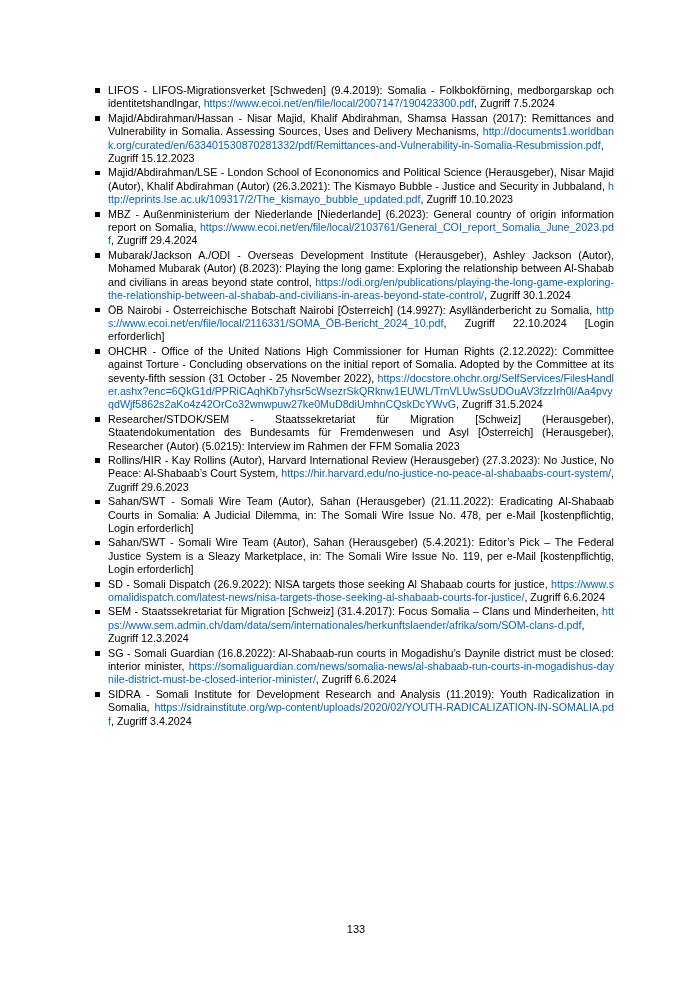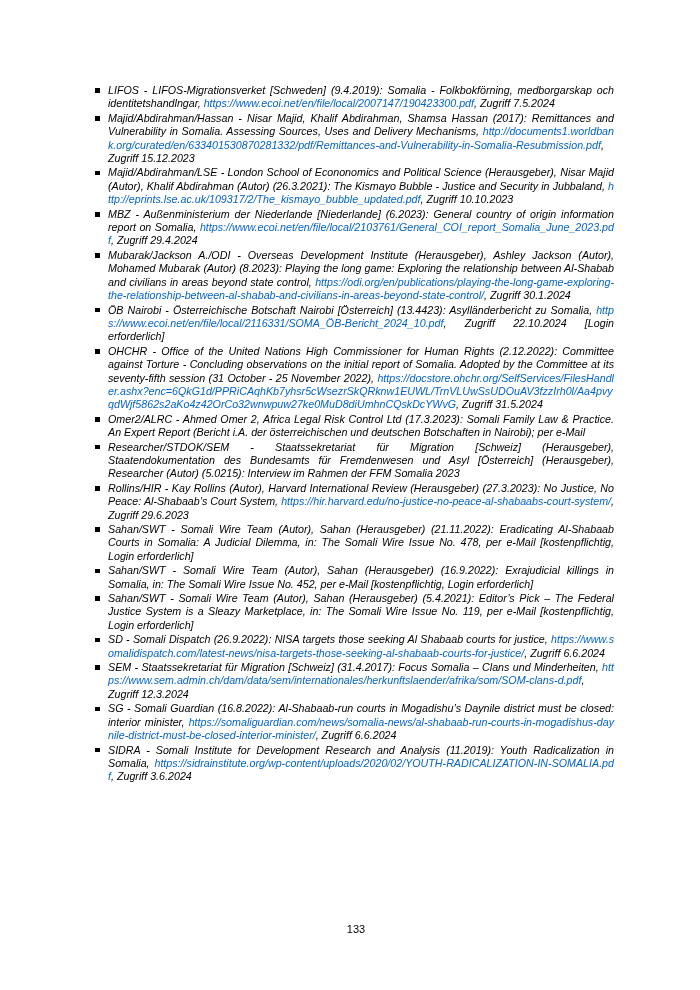--- a/index.html
+++ b/index.html
@@ -17,21 +17,20 @@
     background: #ffffff;
   }
   .content {
     position: absolute;
     left: 95px;
     top: 84px;
     width: 519px;
   }
   .ref-list {
     list-style: none;
-    font-style: italic;
   }
   .ref-item {
     position: relative;
     padding-left: 13px;
     text-align: justify;
     font-size: 10.7px;
     line-height: 13.4px;
     margin-bottom: 1px;
   }
   .bullet {
@@ -63,28 +62,26 @@
 <body>
 
 <div class="page">
   <div class="content">
     <ul class="ref-list">
         <li class="ref-item"><span class="bullet"></span><span class="ref-text">LIFOS - LIFOS-Migrationsverket [Schweden] (9.4.2019): Somalia - Folkbokförning, medborgarskap och identitetshandlngar, </span><a class="ref-link">https://www.ecoi.net/en/file/local/2007147/190423300.pdf</a><span class="ref-text">, Zugriff 7.5.2024</span></li>
         <li class="ref-item"><span class="bullet"></span><span class="ref-text">Majid/Abdirahman/Hassan - Nisar Majid, Khalif Abdirahman, Shamsa Hassan (2017): Remittances and Vulnerability in Somalia. Assessing Sources, Uses and Delivery Mechanisms, </span><a class="ref-link">http://documents1.worldbank.org/curated/en/633401530870281332/pdf/Remittances-and-Vulnerability-in-Somalia-Resubmission.pdf</a><span class="ref-text">, Zugriff 15.12.2023</span></li>
         <li class="ref-item"><span class="bullet"></span><span class="ref-text">Majid/Abdirahman/LSE - London School of Econonomics and Political Science (Herausgeber), Nisar Majid (Autor), Khalif Abdirahman (Autor) (26.3.2021): The Kismayo Bubble - Justice and Security in Jubbaland, </span><a class="ref-link">http://eprints.lse.ac.uk/109317/2/The_kismayo_bubble_updated.pdf</a><span class="ref-text">, Zugriff 10.10.2023</span></li>
         <li class="ref-item"><span class="bullet"></span><span class="ref-text">MBZ - Außenministerium der Niederlande [Niederlande] (6.2023): General country of origin information report on Somalia, </span><a class="ref-link">https://www.ecoi.net/en/file/local/2103761/General_COI_report_Somalia_June_2023.pdf</a><span class="ref-text">, Zugriff 29.4.2024</span></li>
         <li class="ref-item"><span class="bullet"></span><span class="ref-text">Mubarak/Jackson A./ODI - Overseas Development Institute (Herausgeber), Ashley Jackson (Autor), Mohamed Mubarak (Autor) (8.2023): Playing the long game: Exploring the relationship between Al-Shabab and civilians in areas beyond state control, </span><a class="ref-link">https://odi.org/en/publications/playing-the-long-game-exploring-the-relationship-between-al-shabab-and-civilians-in-areas-beyond-state-control/</a><span class="ref-text">, Zugriff 30.1.2024</span></li>
-        <li class="ref-item"><span class="bullet"></span><span class="ref-text">ÖB Nairobi - Österreichische Botschaft Nairobi [Österreich] (13.4423): Asylländerbericht zu Somalia, </span><a class="ref-link">https://www.ecoi.net/en/file/local/2116331/SOMA_ÖB-Bericht_2024_10.pdf</a><span class="ref-text">, Zugriff 22.10.2024 [Login erforderlich]</span></li>
+        <li class="ref-item"><span class="bullet"></span><span class="ref-text">ÖB Nairobi - Österreichische Botschaft Nairobi [Österreich] (14.9927): Asylländerbericht zu Somalia, </span><a class="ref-link">https://www.ecoi.net/en/file/local/2116331/SOMA_ÖB-Bericht_2024_10.pdf</a><span class="ref-text">, Zugriff 22.10.2024 [Login erforderlich]</span></li>
         <li class="ref-item"><span class="bullet"></span><span class="ref-text">OHCHR - Office of the United Nations High Commissioner for Human Rights (2.12.2022): Committee against Torture - Concluding observations on the initial report of Somalia. Adopted by the Committee at its seventy-fifth session (31 October - 25 November 2022), </span><a class="ref-link">https://docstore.ohchr.org/SelfServices/FilesHandler.ashx?enc=6QkG1d/PPRiCAqhKb7yhsr5cWsezrSkQRknw1EUWL/TrnVLUwSsUDOuAV3fzzIrh0l/Aa4pvyqdWjf5862s2aKo4z42OrCo32wnwpuw27ke0MuD8diUmhnCQskDcYWvG</a><span class="ref-text">, Zugriff 31.5.2024</span></li>
-        <li class="ref-item"><span class="bullet"></span><span class="ref-text">Omer2/ALRC - Ahmed Omer 2, Africa Legal Risk Control Ltd (17.3.2023): Somali Family Law &amp; Practice. An Expert Report (Bericht i.A. der österreichischen und deutschen Botschaften in Nairobi); per e-Mail</span></li>
         <li class="ref-item"><span class="bullet"></span><span class="ref-text">Researcher/STDOK/SEM - Staatssekretariat für Migration [Schweiz] (Herausgeber), Staatendokumentation des Bundesamts für Fremdenwesen und Asyl [Österreich] (Herausgeber), Researcher (Autor) (5.0215): Interview im Rahmen der FFM Somalia 2023</span></li>
         <li class="ref-item"><span class="bullet"></span><span class="ref-text">Rollins/HIR - Kay Rollins (Autor), Harvard International Review (Herausgeber) (27.3.2023): No Justice, No Peace: Al-Shabaab’s Court System, </span><a class="ref-link">https://hir.harvard.edu/no-justice-no-peace-al-shabaabs-court-system/</a><span class="ref-text">, Zugriff 29.6.2023</span></li>
         <li class="ref-item"><span class="bullet"></span><span class="ref-text">Sahan/SWT - Somali Wire Team (Autor), Sahan (Herausgeber) (21.11.2022): Eradicating Al-Shabaab Courts in Somalia: A Judicial Dilemma, in: The Somali Wire Issue No. 478, per e-Mail [kostenpflichtig, Login erforderlich]</span></li>
-        <li class="ref-item"><span class="bullet"></span><span class="ref-text">Sahan/SWT - Somali Wire Team (Autor), Sahan (Herausgeber) (16.9.2022): Exrajudicial killings in Somalia, in: The Somali Wire Issue No. 452, per e-Mail [kostenpflichtig, Login erforderlich]</span></li>
         <li class="ref-item"><span class="bullet"></span><span class="ref-text">Sahan/SWT - Somali Wire Team (Autor), Sahan (Herausgeber) (5.4.2021): Editor’s Pick – The Federal Justice System is a Sleazy Marketplace, in: The Somali Wire Issue No. 119, per e-Mail [kostenpflichtig, Login erforderlich]</span></li>
         <li class="ref-item"><span class="bullet"></span><span class="ref-text">SD - Somali Dispatch (26.9.2022): NISA targets those seeking Al Shabaab courts for justice, </span><a class="ref-link">https://www.somalidispatch.com/latest-news/nisa-targets-those-seeking-al-shabaab-courts-for-justice/</a><span class="ref-text">, Zugriff 6.6.2024</span></li>
         <li class="ref-item"><span class="bullet"></span><span class="ref-text">SEM - Staatssekretariat für Migration [Schweiz] (31.4.2017): Focus Somalia – Clans und Minderheiten, </span><a class="ref-link">https://www.sem.admin.ch/dam/data/sem/internationales/herkunftslaender/afrika/som/SOM-clans-d.pdf</a><span class="ref-text">, Zugriff 12.3.2024</span></li>
         <li class="ref-item"><span class="bullet"></span><span class="ref-text">SG - Somali Guardian (16.8.2022): Al-Shabaab-run courts in Mogadishu’s Daynile district must be closed: interior minister, </span><a class="ref-link">https://somaliguardian.com/news/somalia-news/al-shabaab-run-courts-in-mogadishus-daynile-district-must-be-closed-interior-minister/</a><span class="ref-text">, Zugriff 6.6.2024</span></li>
-        <li class="ref-item"><span class="bullet"></span><span class="ref-text">SIDRA - Somali Institute for Development Research and Analysis (11.2019): Youth Radicalization in Somalia, </span><a class="ref-link">https://sidrainstitute.org/wp-content/uploads/2020/02/YOUTH-RADICALIZATION-IN-SOMALIA.pdf</a><span class="ref-text">, Zugriff 3.6.2024</span></li>
+        <li class="ref-item"><span class="bullet"></span><span class="ref-text">SIDRA - Somali Institute for Development Research and Analysis (11.2019): Youth Radicalization in Somalia, </span><a class="ref-link">https://sidrainstitute.org/wp-content/uploads/2020/02/YOUTH-RADICALIZATION-IN-SOMALIA.pdf</a><span class="ref-text">, Zugriff 3.4.2024</span></li>
       </ul>
   </div>
   <div class="page-number">133</div>
 </div>
 
 </body></html>

